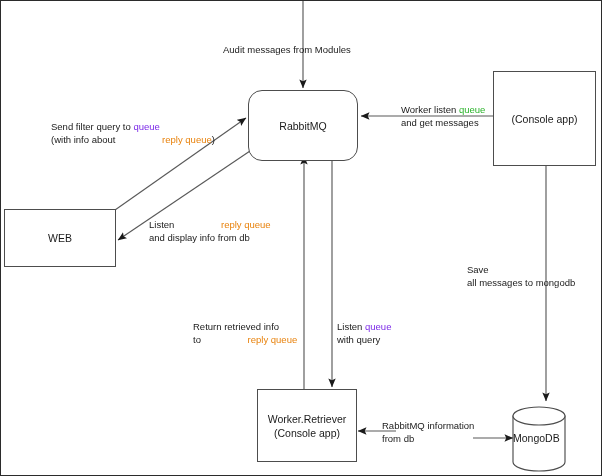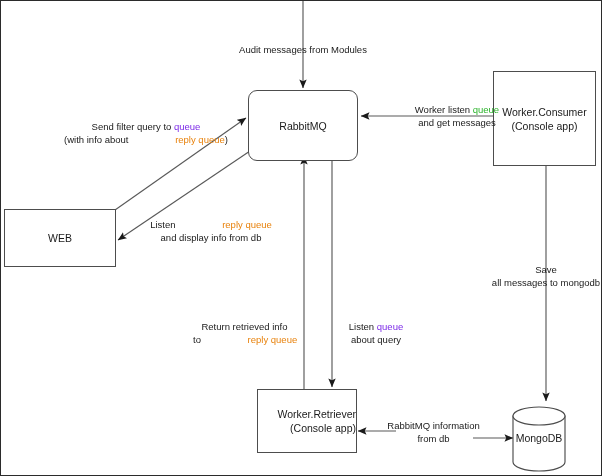--- a/index.html
+++ b/index.html
@@ -20,28 +20,27 @@
     display:flex;
     flex-direction:column;
     align-items:center;
     justify-content:center;
     text-align:center;
     color:#1a1a1a;
     font-size:10.5px;
     line-height:14px;
     box-sizing:border-box;
   }
-  .node.rounded{border-radius:9px;}
+  .node.rounded{border-radius:14px;}
   .node .l1,.node .l2{display:block;white-space:nowrap;}
   .label{
     position:absolute;
     font-size:9.5px;
     line-height:12.5px;
     color:#1a1a1a;
-    text-align:center;
     white-space:nowrap;
   }
   .label .row{display:block;}
   .kw-queue{color:#7c2ae8;}
   .kw-reply{color:#e8820c;margin-left:44px;}
   .kw-green{color:#2bb32b;}
 </style>
 </head>
 <body>
 
@@ -79,29 +78,28 @@
       <path d="M512,415 L512,461 A26,9 0 0 0 564,461 L564,415 Z"></path>
       <ellipse cx="538" cy="415" rx="26" ry="9"></ellipse>
     </g>
   </svg>
 
   <div class="node rounded" style="left:247px;top:89px;width:110px;height:71px;">
     <span class="l1">RabbitMQ</span>
   </div>
 
   <div class="node" style="left:492px;top:70px;width:103px;height:95px;">
-    <span class="l1">Worker.Consumer</span>
     <span class="l2">(Console app)</span>
   </div>
 
   <div class="node" style="left:3px;top:208px;width:112px;height:58px;">
     <span class="l1">WEB</span>
   </div>
 
-  <div class="node" style="left:256px;top:388px;width:100px;height:64px;align-items:flex-end;">
+  <div class="node" style="left:256px;top:388px;width:100px;height:73px;">
     <span class="l1">Worker.Retriever</span>
     <span class="l2">(Console app)</span>
   </div>
 
   <div class="label" style="left:512px;top:431px;width:52px;font-size:10.5px;">
     <span class="row">MongoDB</span>
   </div>
 
   <div class="label" style="left:222px;top:43px;width:160px;">
     <span class="row">Audit messages from Modules</span>
@@ -127,21 +125,21 @@
     <span class="row">all messages to mongodb</span>
   </div>
 
   <div class="label" style="left:192px;top:320px;width:103px;">
     <span class="row">Return retrieved info</span>
     <span class="row"><span>to </span><span class="kw-reply">reply queue</span></span>
   </div>
 
   <div class="label" style="left:336px;top:320px;width:78px;">
     <span class="row"><span>Listen </span><span class="kw-queue">queue</span></span>
-    <span class="row">about query</span>
+    <span class="row">with query</span>
   </div>
 
   <div class="label" style="left:381px;top:419px;width:103px;">
     <span class="row">RabbitMQ information</span>
     <span class="row">from db</span>
   </div>
 
 </div>
 
 </body></html>

